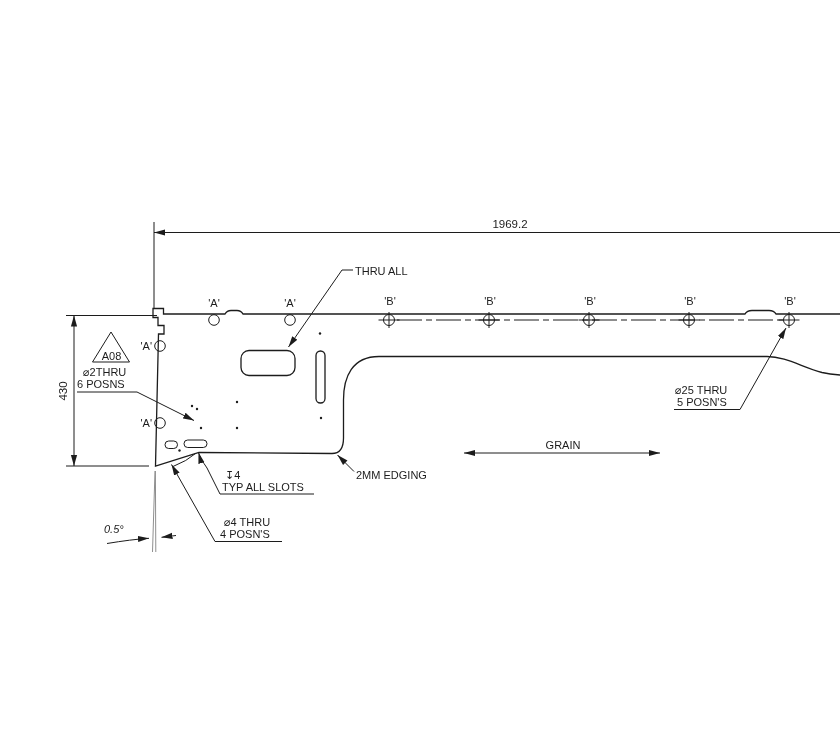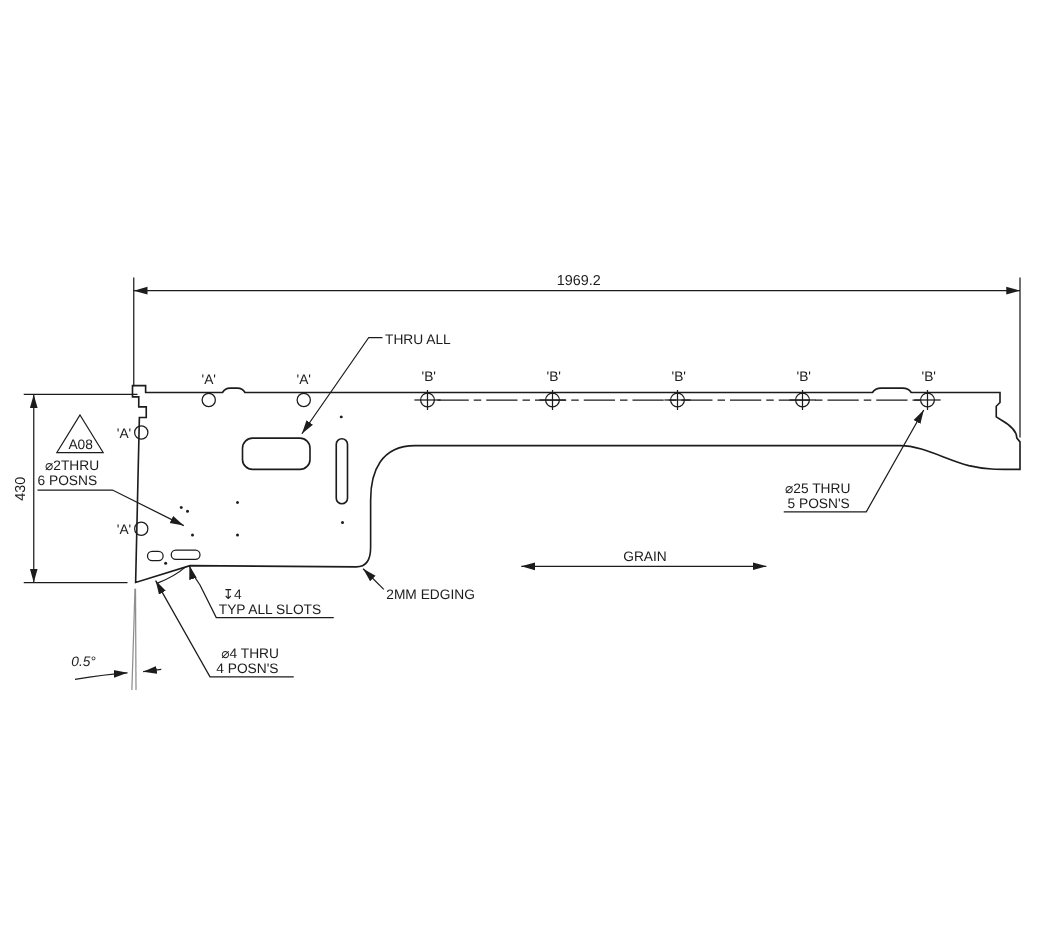--- a/index.html
+++ b/index.html
@@ -1,17 +1,17 @@
 <!DOCTYPE html>
 <html><head>
 <meta charset="utf-8">
 <style>
   html,body{margin:0;padding:0;}
   body{width:840px;height:750px;background:#ffffff;overflow:hidden;}
-  #drawing-root{position:relative;width:764px;height:750px;background:#ffffff;}
+  #drawing-root{position:relative;width:764px;height:750px;background:#ffffff;margin-left:47px;}
   svg{display:block;}
   .ln{fill:none;stroke:#1c1c1c;stroke-width:1.3;stroke-linejoin:miter;stroke-linecap:butt;}
   .thin{fill:none;stroke:#1c1c1c;stroke-width:1;}
   .ref{fill:none;stroke:#8f8f8f;stroke-width:1;}
   .filldot{fill:#1c1c1c;stroke:none;}
   .txt{font-family:"Liberation Sans","DejaVu Sans",sans-serif;font-size:11px;fill:#1c1c1c;}
   .txt-dim{font-family:"Liberation Sans","DejaVu Sans",sans-serif;font-size:11.5px;fill:#1c1c1c;}
   .txt-italic{font-family:"Liberation Sans","DejaVu Sans",sans-serif;font-size:11px;font-style:italic;fill:#1c1c1c;}
   .mid{text-anchor:middle;}
   .end{text-anchor:end;}

